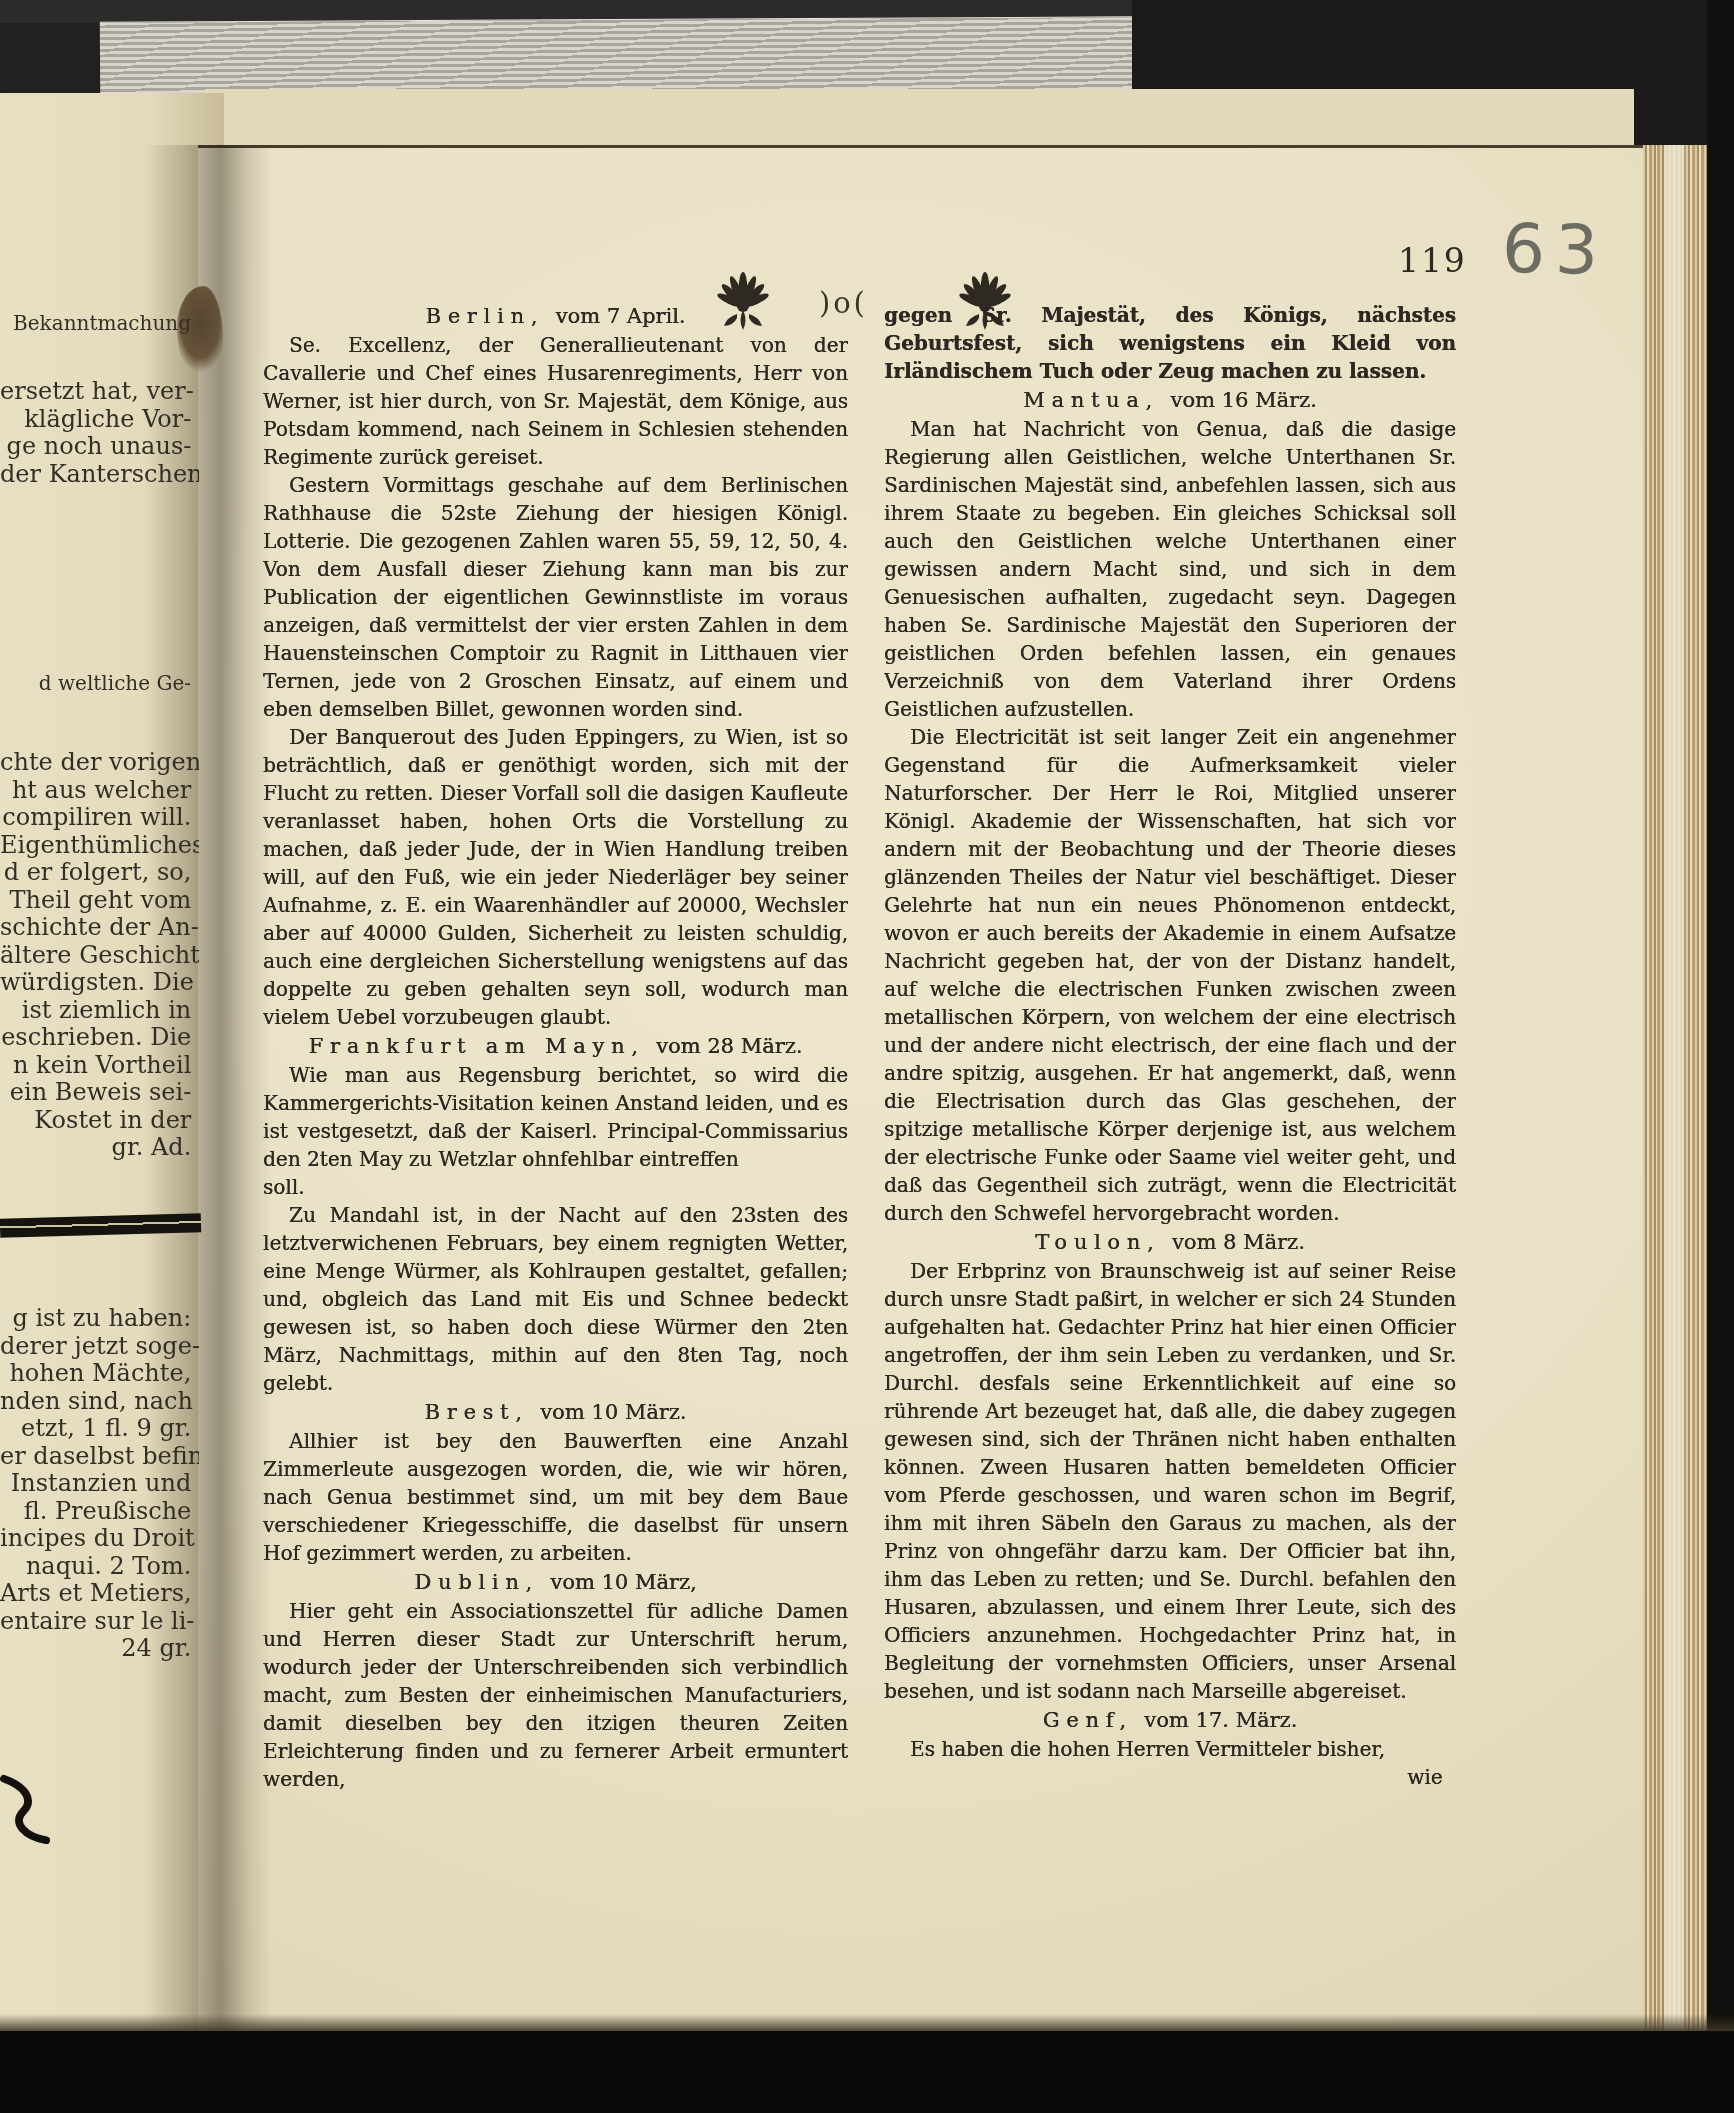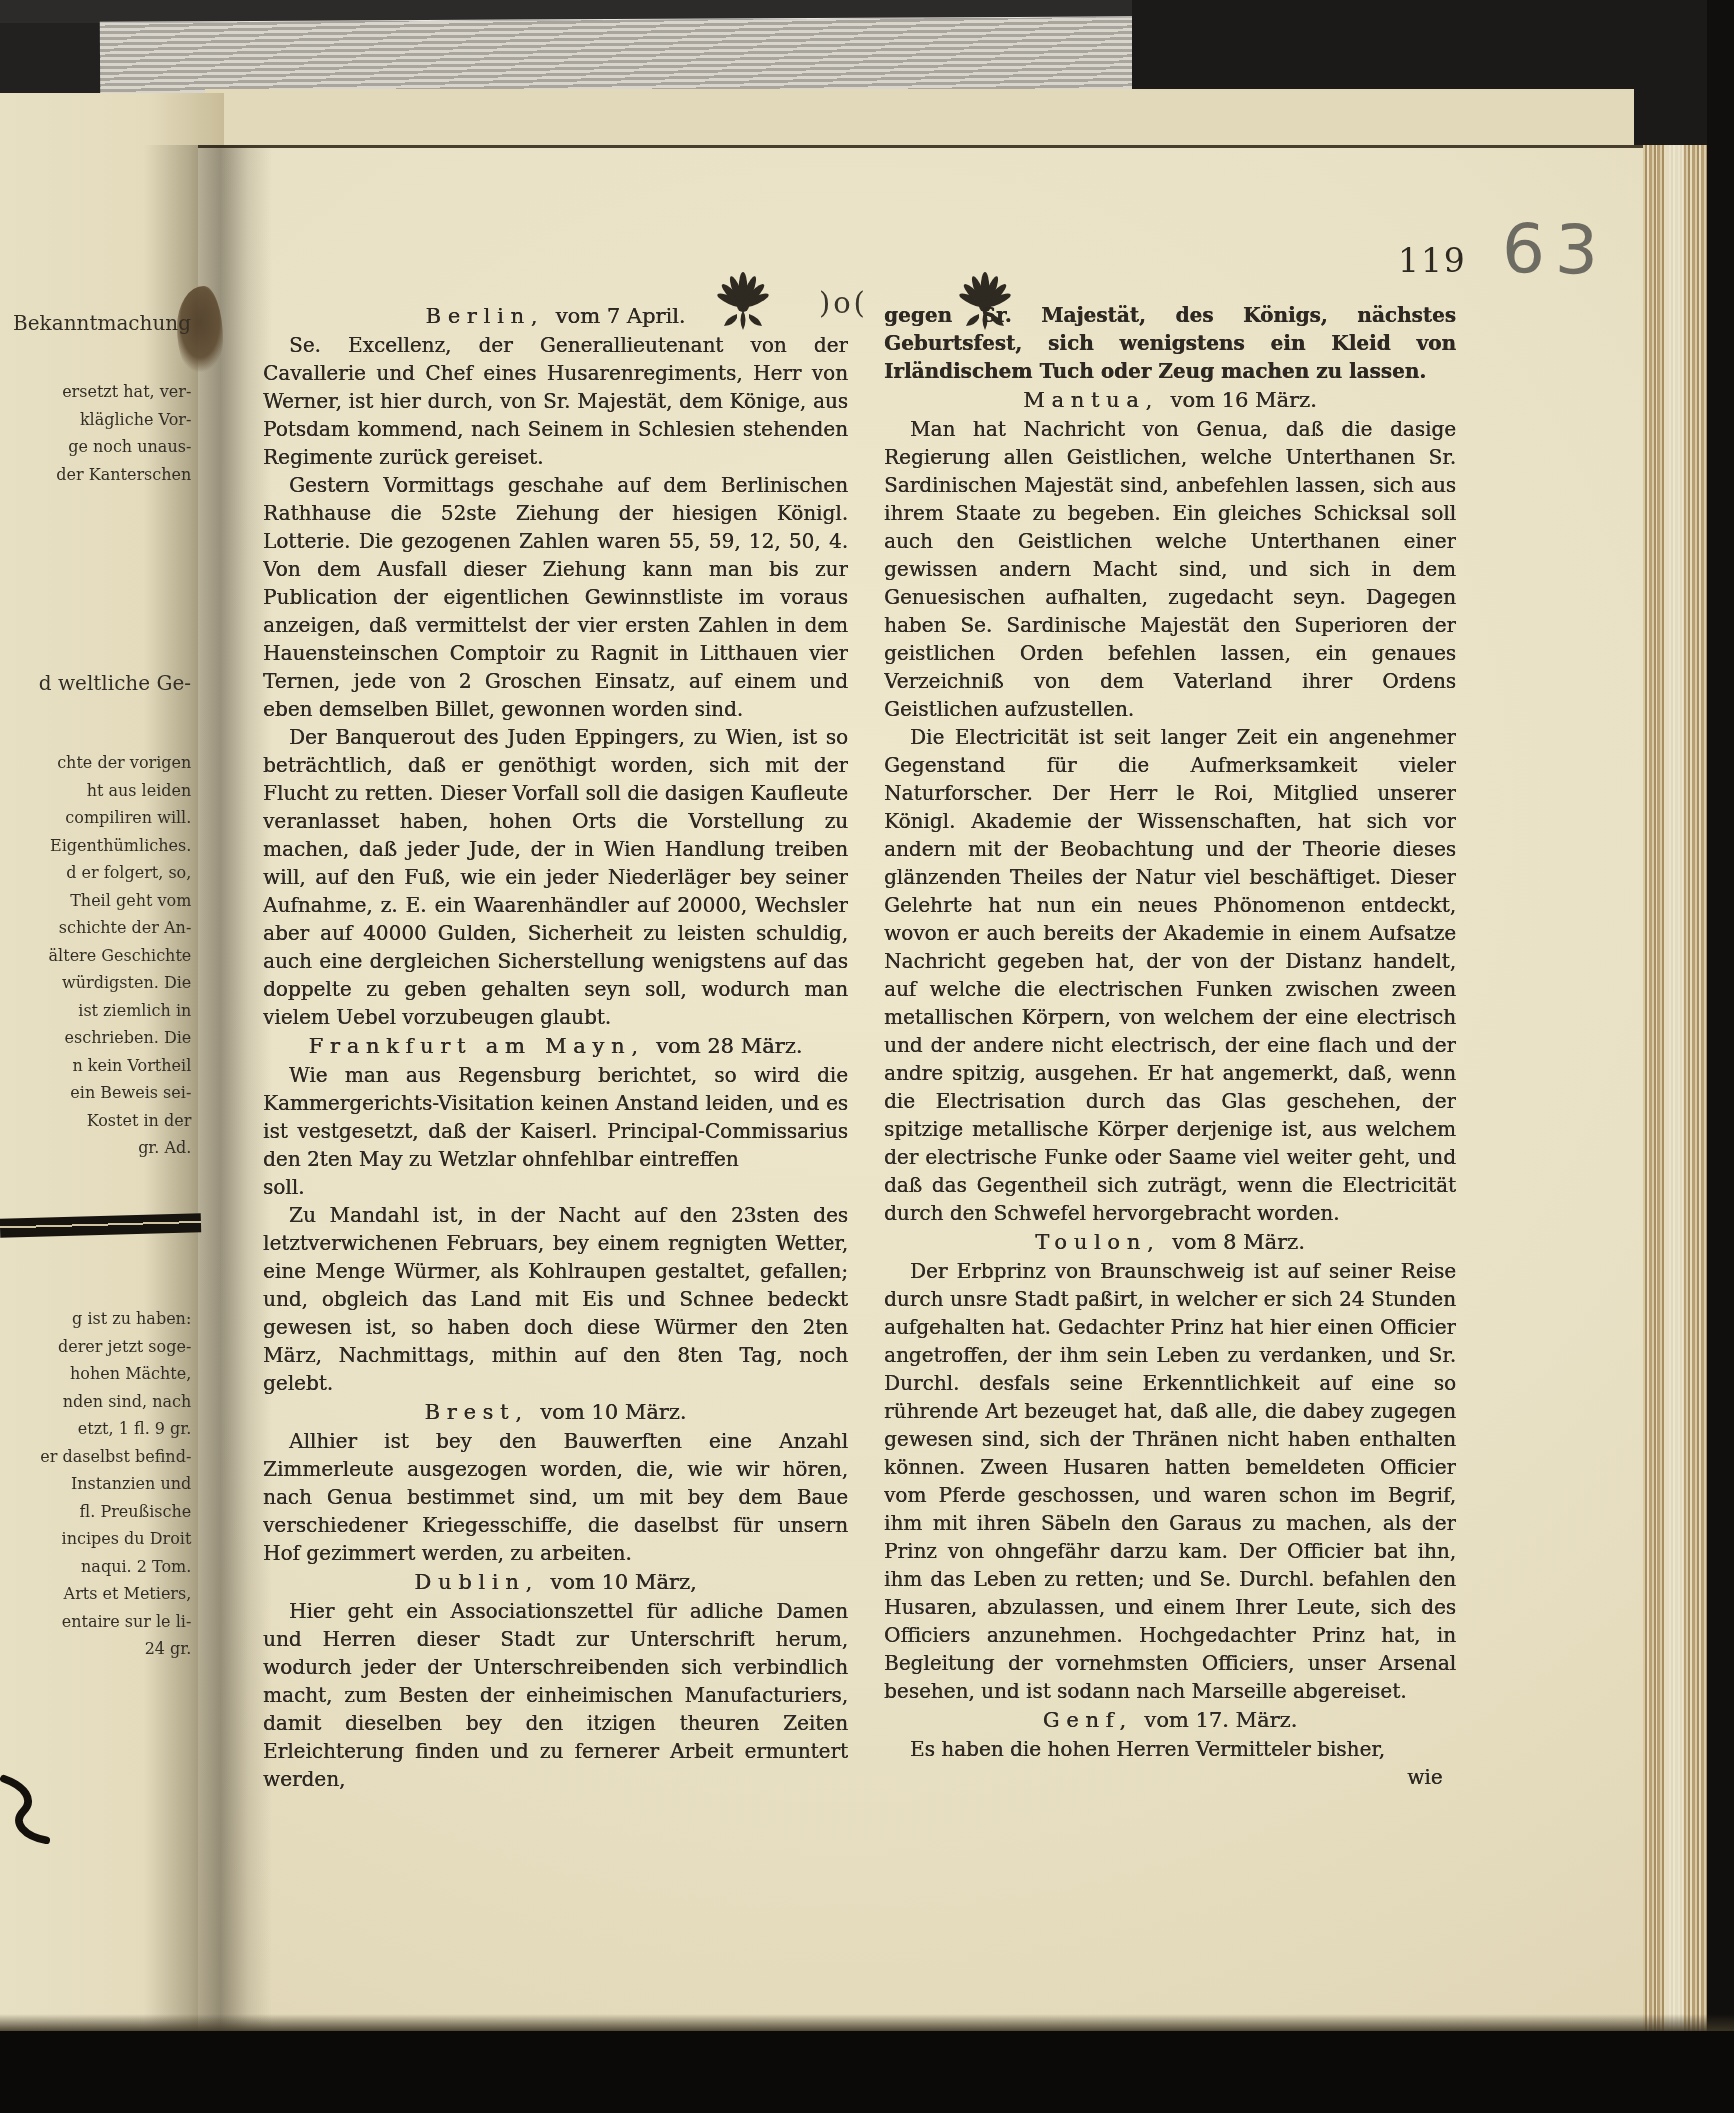--- a/index.html
+++ b/index.html
@@ -37,21 +37,21 @@
   .orn-left{left:716px;top:272px;}
   .orn-right{left:958px;top:272px;}
   .separator{left:819px;top:286px;font-size:29px;letter-spacing:2.9px;color:#3a352b;}
   .page-number{left:1398px;top:241px;font-size:33px;letter-spacing:1.9px;color:#2e2a22;}
   .folio-hand{left:1502px;top:210px;font-family:"DejaVu Sans",sans-serif;font-size:68px;
       color:#5d5c55;letter-spacing:9.7px;opacity:.88;transform:rotate(1deg);}
 
   
   .margin-line{position:absolute;width:191px;text-align:right;padding-right:7.7px;
       font-size:20px;line-height:27.5px;color:#332e25;white-space:nowrap;overflow:hidden;}
-  .mgroup{position:absolute;width:199px;text-align:right;font-size:16px;line-height:27.5px;color:#332e25;}
+  .mgroup{position:absolute;width:199px;text-align:right;font-size:24px;line-height:27.5px;color:#332e25;}
   .mgroup div{padding-right:7.7px;white-space:nowrap;overflow:hidden;}
   .margin-rule{left:0;top:1216px;width:201px;height:19.3px;transform:rotate(-1.6deg);
       background:linear-gradient(180deg,#17130e 0 7.7px,#cfc4a2 7.7px 9.7px,#17130e 9.7px 18.3px);}
   .pen-mark{left:-3.9px;top:1773px;}
 
   
   .col{position:absolute;top:301px;height:1734px;overflow:hidden;text-align:justify;
       font-size:20px;line-height:28px;color:#2d2822;text-shadow:0.3px 0 0 currentColor;}
   .col-left{left:263px;width:585px;}
   .col-right{left:884px;width:572px;}
@@ -120,21 +120,21 @@
   <div class="margin-line abs" style="top:310px">Bekanntmachung</div>
   <div class="mgroup" style="top:378px">
     <div>ersetzt hat, ver-</div>
     <div>klägliche Vor-</div>
     <div>ge noch unaus-</div>
     <div>der Kanterschen</div>
   </div>
   <div class="margin-line abs" style="top:670px">d weltliche Ge-</div>
   <div class="mgroup" style="top:749px">
     <div>chte der vorigen</div>
-    <div>ht aus leiden</div>
+    <div>ht aus welcher</div>
     <div>compiliren will.</div>
     <div>Eigenthümliches.</div>
     <div>d er folgert, so,</div>
     <div>Theil geht vom</div>
     <div>schichte der An-</div>
     <div>ältere Geschichte</div>
     <div>würdigsten.  Die</div>
     <div>ist ziemlich in</div>
     <div>eschrieben.  Die</div>
     <div>n kein Vortheil</div>

